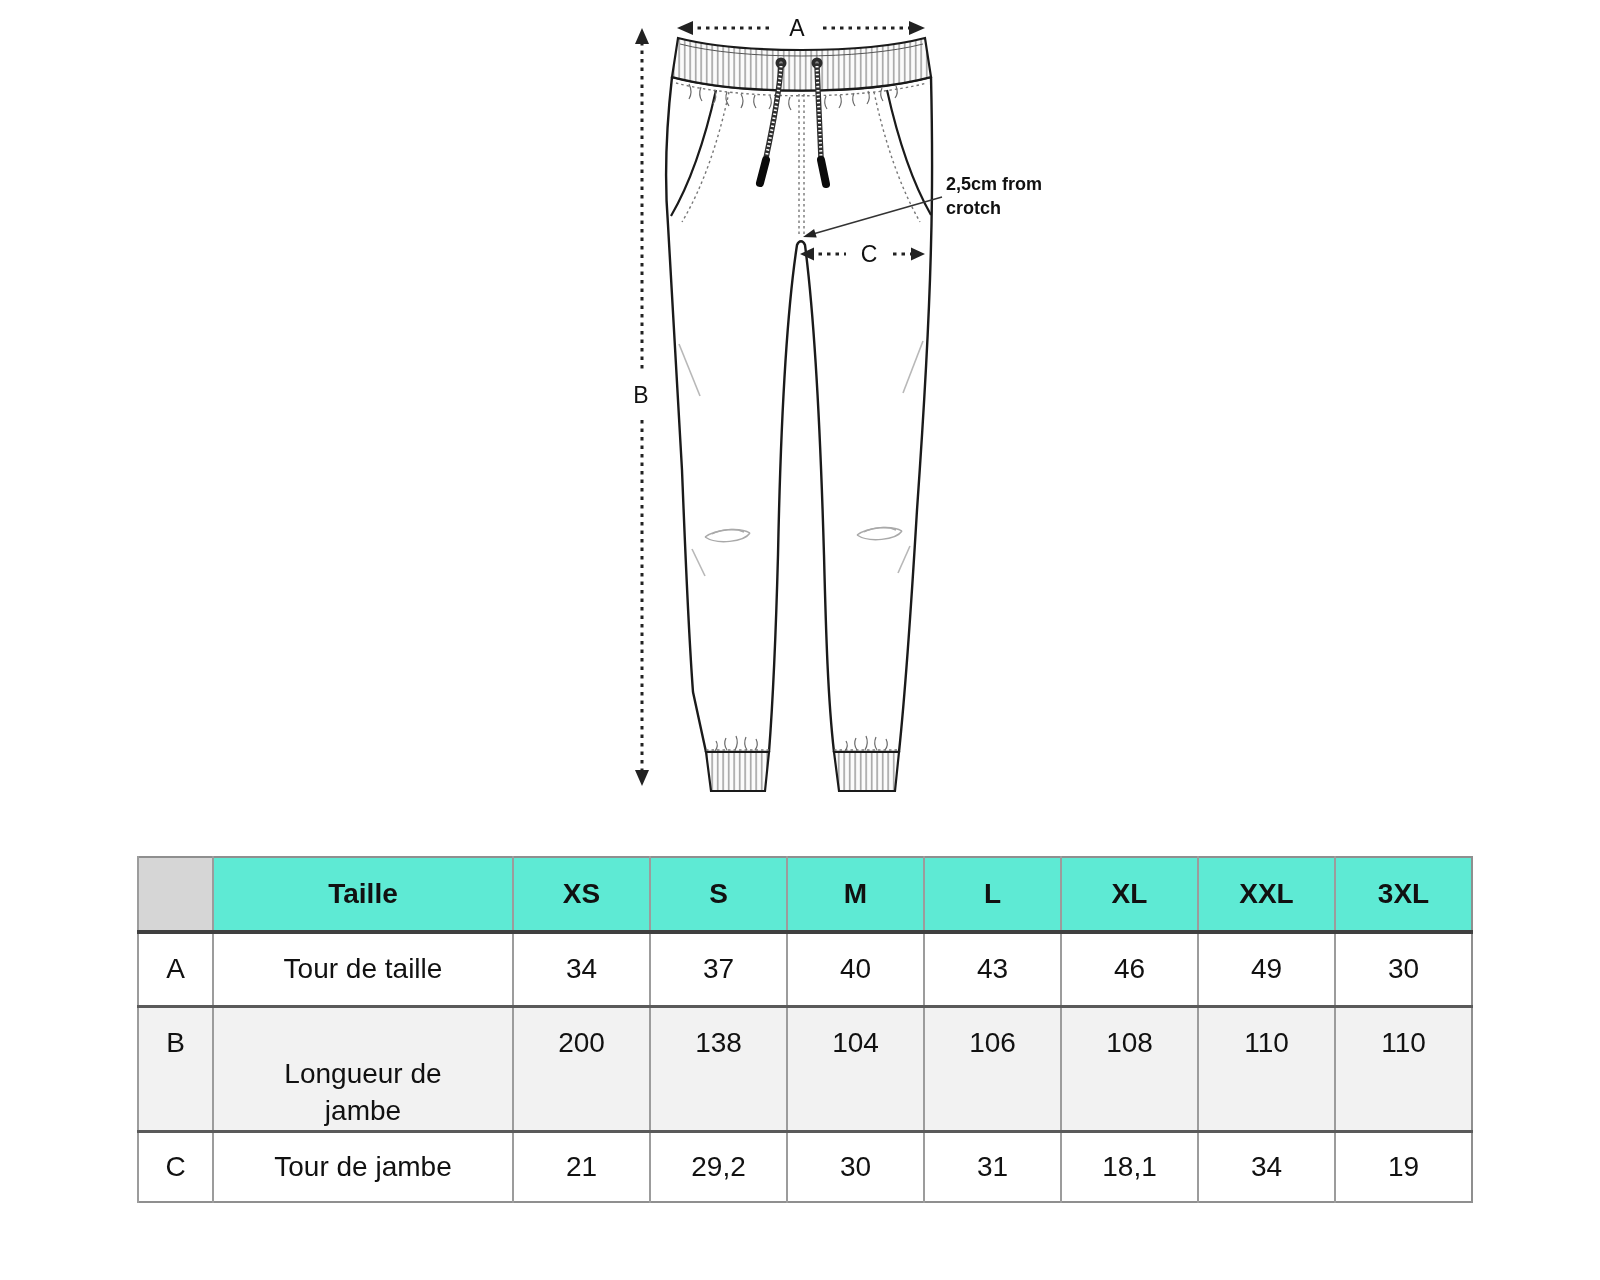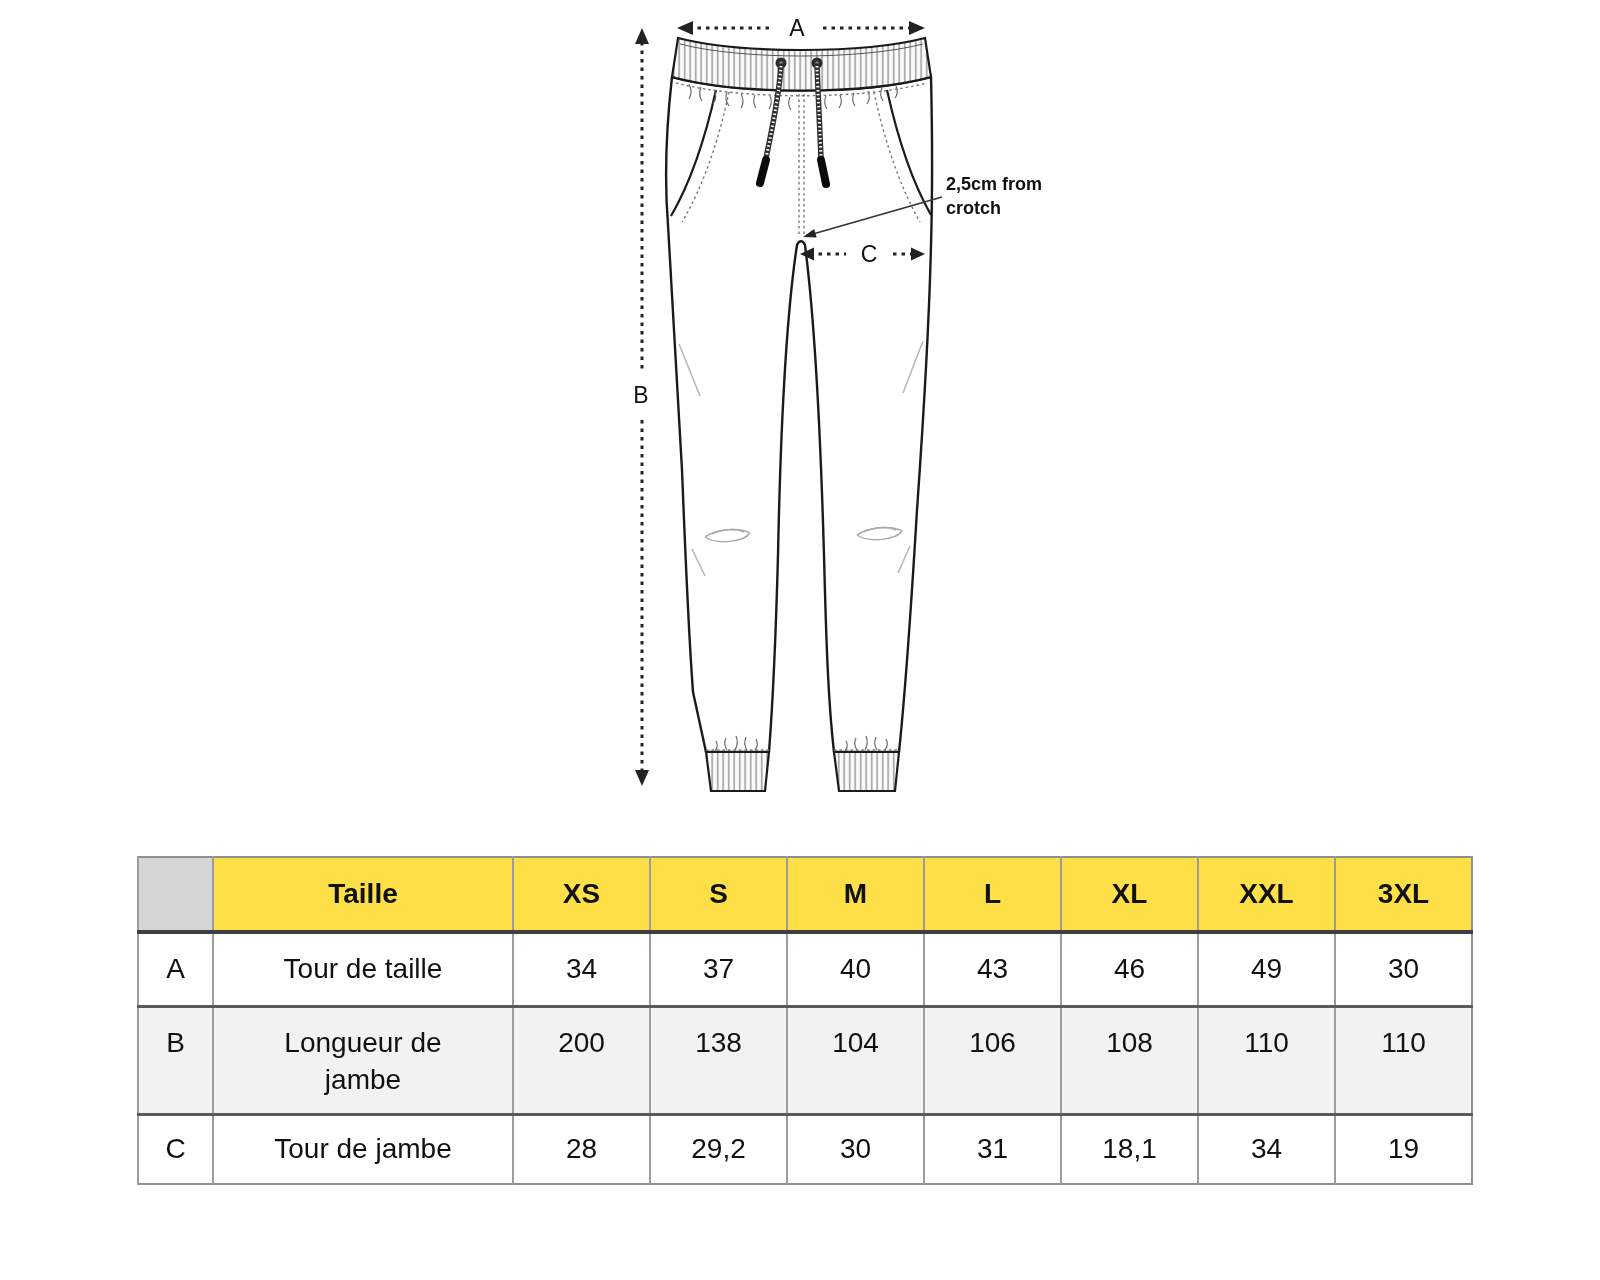--- a/index.html
+++ b/index.html
@@ -30,30 +30,30 @@
     position:absolute;left:137px;top:856px;width:1334px;
     border-collapse:collapse;table-layout:fixed;
     border:2px solid #8f8f8f;
     font-size:28px;
   }
   #size-table th,#size-table td{
     border-left:2px solid #9c9c9c;
     text-align:center;vertical-align:middle;padding:0;
   }
   #size-table thead th{
-    background:#fde047;height:72px;font-weight:700;
+    background:#5eead4;height:72px;font-weight:700;
     border-bottom:4px solid #3f3f3f;
   }
   #size-table thead th.corner{background:#d6d6d6;}
   #size-table tbody tr{border-top:3px solid #5a5a5a;}
   #size-table tbody tr.row-a{height:74px;}
   #size-table tbody tr.row-b{height:108px;background:#f2f2f2;}
   #size-table tbody tr.row-b td{vertical-align:top;padding-top:16px;line-height:1.35;}
   #size-table tbody tr.row-c{height:70px;}
-  #size-table .wrap{display:inline-block;max-width:215px;}
+  #size-table .wrap{display:inline-block;max-width:215px;margin-top:31px;}
 </style>
 </head>
 <body>
 
 <div id="diagram-wrap">
 <svg viewBox="560 0 560 810" width="560" height="810">
   <defs>
     <pattern id="rib" width="5.5" height="10" patternUnits="userSpaceOnUse">
       <rect width="5.5" height="10" fill="#fbfbfb"></rect>
       <line x1="2.7" y1="0" x2="2.7" y2="10" stroke="#8f8f8f" stroke-width="1.3"></line>
@@ -236,21 +236,21 @@
       <td>138</td>
       <td>104</td>
       <td>106</td>
       <td>108</td>
       <td>110</td>
       <td>110</td>
     </tr>
     <tr class="row-c">
       <td>C</td>
       <td>Tour de jambe</td>
-      <td>28</td>
+      <td>21</td>
       <td>29,2</td>
       <td>30</td>
       <td>31</td>
       <td>18,1</td>
       <td>34</td>
       <td>19</td>
     </tr>
   </tbody>
 </table>
 

